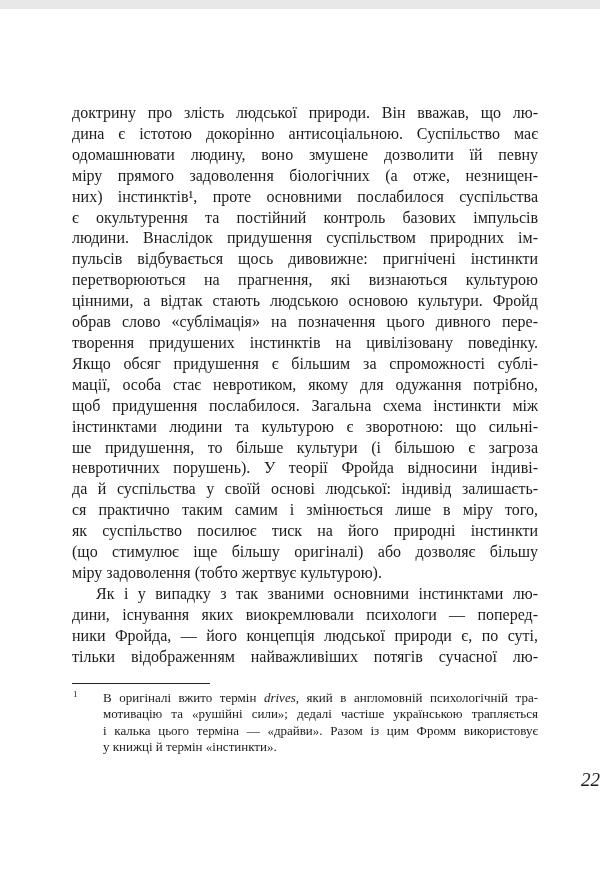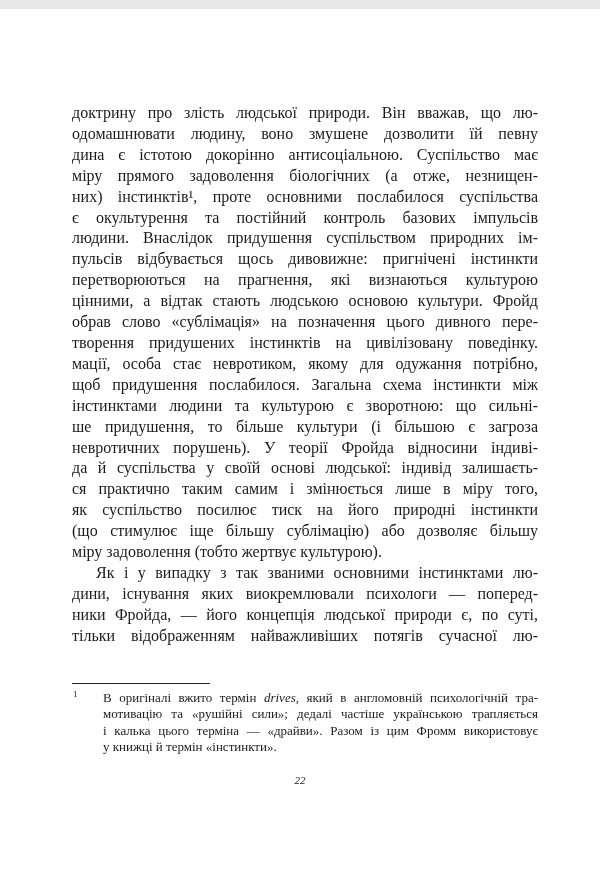--- a/index.html
+++ b/index.html
@@ -54,54 +54,55 @@
     line-height: 9px;
   }
   .footnote-body { margin-left: 31px; }
   .footnote-body em { }
   .fn-rest .line:last-child { text-align-last: left; }
   .page-number {
     position: absolute;
     left: 0;
     top: 760px;
     width: 100%;
-    text-align: center;
+    text-align: right;
     font-style: italic;
-    font-size: 11px;
+    font-size: 19px;
     line-height: 22px;
   }
 </style>
 </head>
 <body>
 
 <div class="page">
 
   <div class="body-text">
     <div class="para1">
         <div class="line">доктрину про злість людської природи. Він вважав, що лю-</div>
+        <div class="line">дина є істотою докорінно антисоціальною. Суспільство має</div>
         <div class="line">одомашнювати людину, воно змушене дозволити їй певну</div>
-        <div class="line">дина є істотою докорінно антисоціальною. Суспільство має</div>
         <div class="line">міру прямого задоволення біологічних (а отже, незнищен-</div>
         <div class="line">них) інстинктів¹, проте основними послабилося суспільства</div>
         <div class="line">є окультурення та постійний контроль базових імпульсів</div>
         <div class="line">людини. Внаслідок придушення суспільством природних ім-</div>
         <div class="line">пульсів відбувається щось дивовижне: пригнічені інстинкти</div>
         <div class="line">перетворюються на прагнення, які визнаються культурою</div>
         <div class="line">цінними, а відтак стають людською основою культури. Фройд</div>
         <div class="line">обрав слово «сублімація» на позначення цього дивного пере-</div>
         <div class="line">творення придушених інстинктів на цивілізовану поведінку.</div>
+        <div class="line">Якщо обсяг придушення є більшим за спроможності сублі-</div>
         <div class="line">мації, особа стає невротиком, якому для одужання потрібно,</div>
         <div class="line">щоб придушення послабилося. Загальна схема інстинкти між</div>
         <div class="line">інстинктами людини та культурою є зворотною: що сильні-</div>
         <div class="line">ше придушення, то більше культури (і більшою є загроза</div>
         <div class="line">невротичних порушень). У теорії Фройда відносини індиві-</div>
         <div class="line">да й суспільства у своїй основі людської: індивід залишаєть-</div>
         <div class="line">ся практично таким самим і змінюється лише в міру того,</div>
         <div class="line">як суспільство посилює тиск на його природні інстинкти</div>
-        <div class="line">(що стимулює іще більшу сублімацію) або дозволяє більшу</div>
+        <div class="line">(що стимулює іще більшу оригіналі) або дозволяє більшу</div>
         <div class="line">міру задоволення (тобто жертвує культурою).</div>
       </div>
     <div class="para2">
         <div class="line">Як і у випадку з так званими основними інстинктами лю-</div>
         <div class="line">дини, існування яких виокремлювали психологи — поперед-</div>
         <div class="line">ники Фройда, — його концепція людської природи є, по суті,</div>
         <div class="line">тільки відображенням найважливіших потягів сучасної лю-</div>
       </div>
   </div>
 

